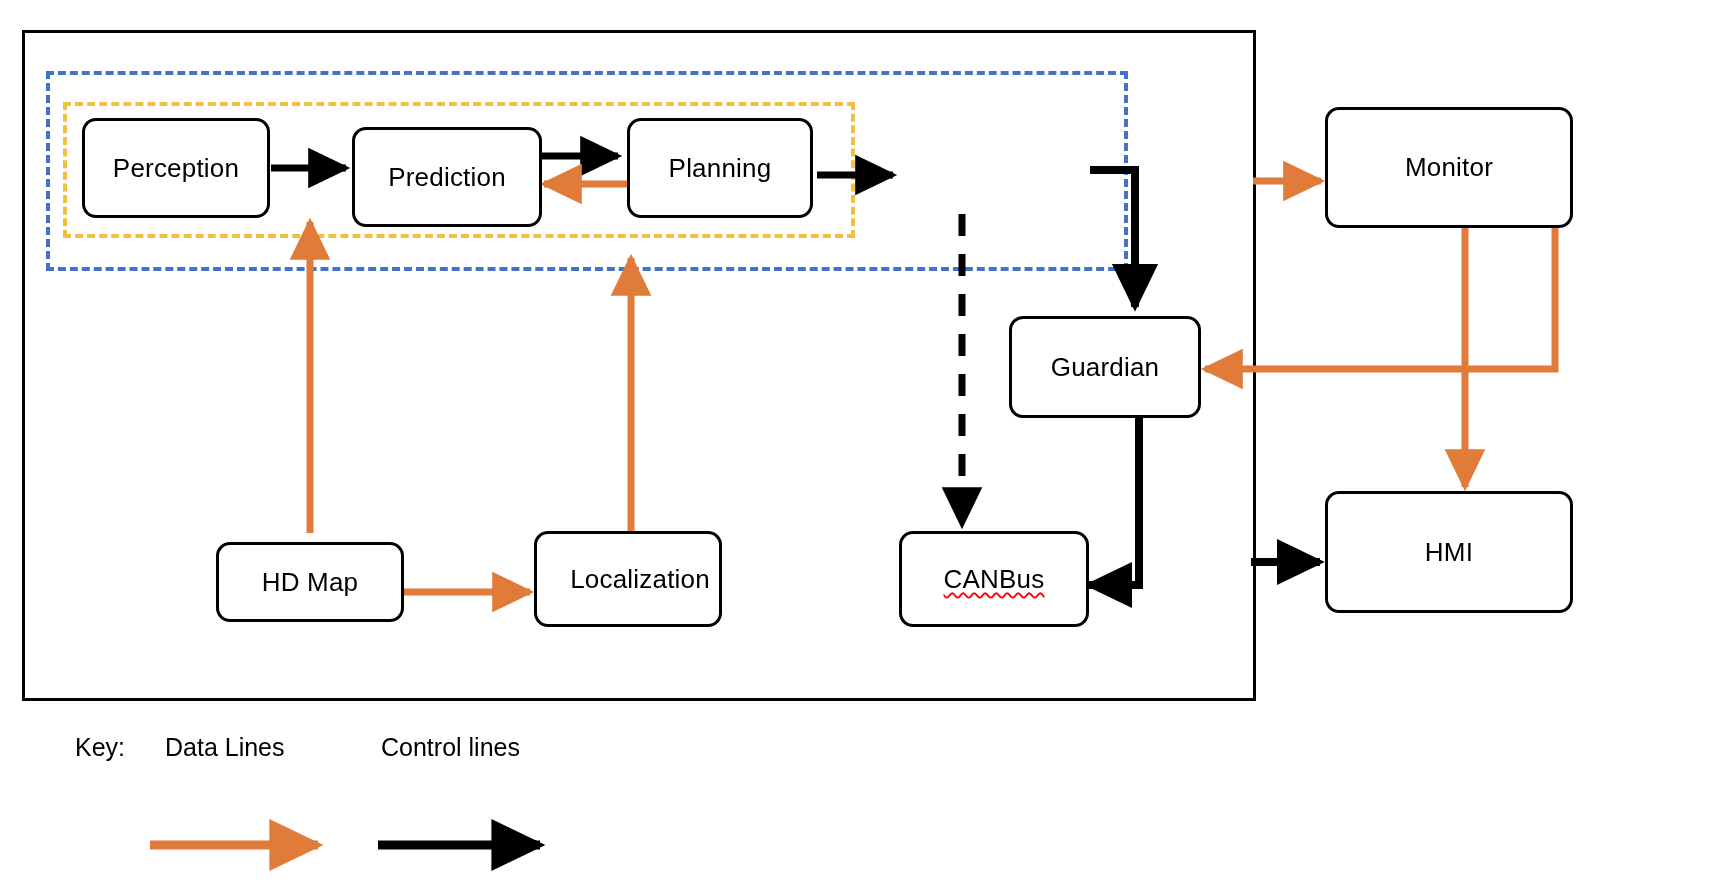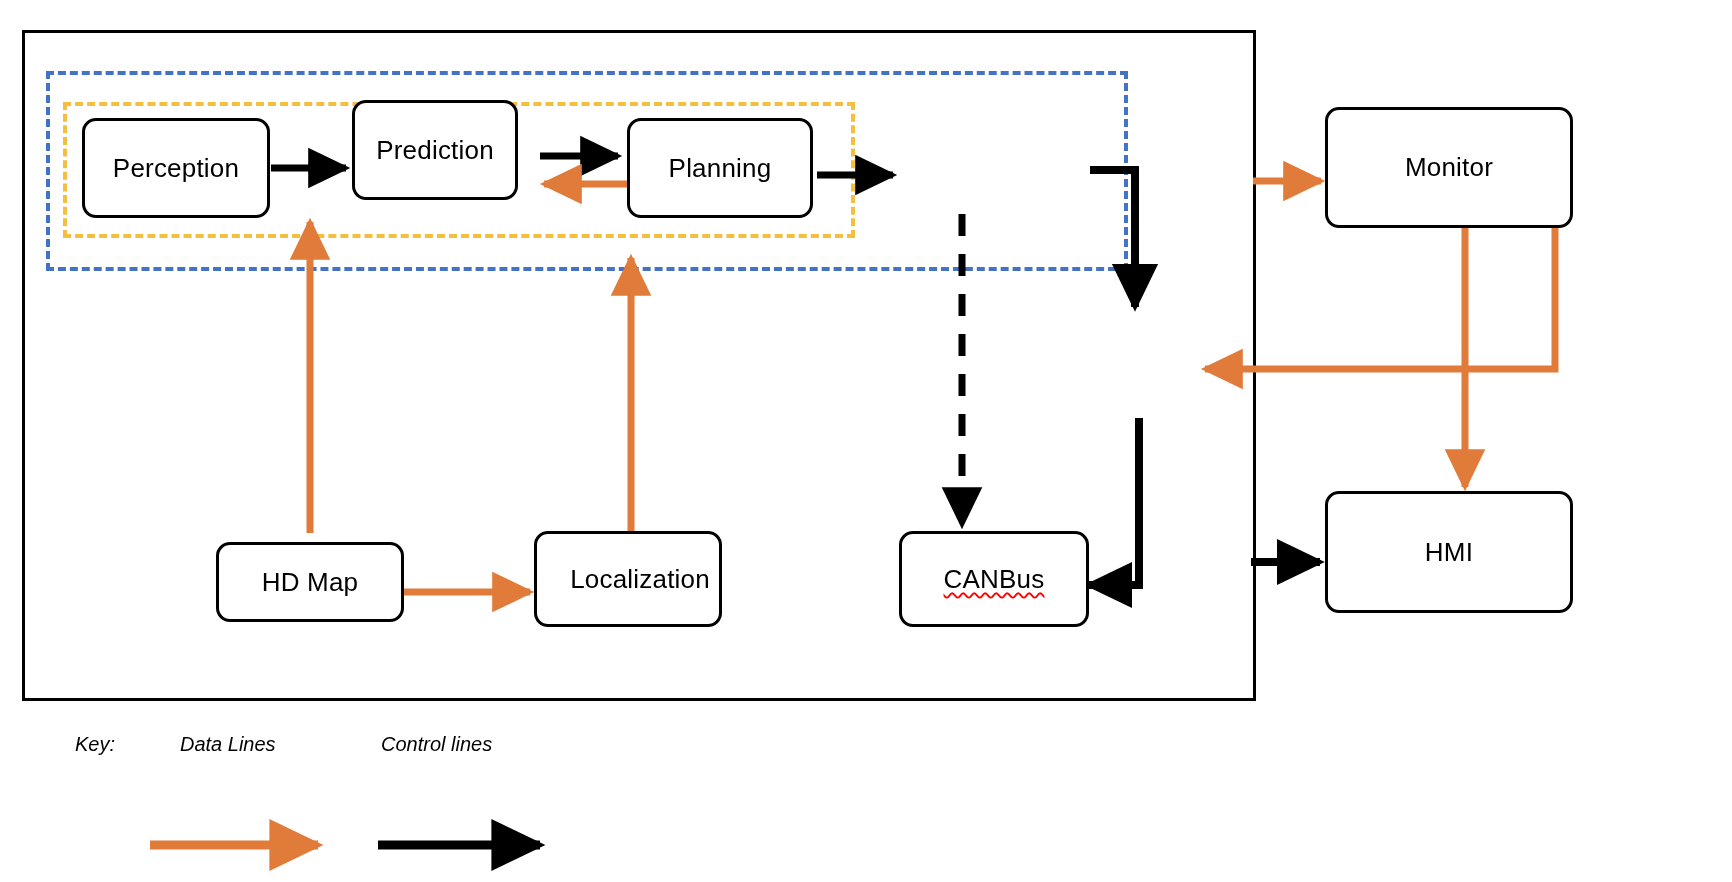--- a/index.html
+++ b/index.html
@@ -27,21 +27,21 @@
   .node .label{
     font-size:26px;line-height:1.1;letter-spacing:0.2px;white-space:nowrap;
   }
   .node.misspelled .label{
     text-decoration:underline wavy #ff0000;
     text-decoration-thickness:1.6px;
     text-underline-offset:4px;
   }
 
   .keyrow{position:absolute;z-index:6;}
-  .key-text{position:absolute;font-size:20px;color:#000000;white-space:nowrap;font-style:italic;}
+  .key-text{position:absolute;font-size:25px;color:#000000;white-space:nowrap;}
 </style>
 </head>
 <body>
 
 <div id="stage">
 
   <div class="outer-frame" style="left:22px; top:30px; width:1228px; height:665px;"></div>
 
   <div class="dash-group dash-blue" style="left:46px; top:71px; width:1074px; height:192px;"></div>
 
@@ -86,49 +86,52 @@
     <line x1="1251" y1="562" x2="1320" y2="562" stroke="#000000" stroke-width="8" marker-end="url(#ah-black)"></line>
 
     <line x1="150" y1="845" x2="318" y2="845" stroke="#E07B39" stroke-width="9" marker-end="url(#ah-orange)"></line>
     <line x1="378" y1="845" x2="540" y2="845" stroke="#000000" stroke-width="9" marker-end="url(#ah-black)"></line>
   </svg>
 
   <div class="node" style="left:82px; top:118px; width:188px; height:100px;">
     <span class="label">Perception</span>
   </div>
 
-  <div class="node" style="left:352px; top:100px; width:166px; height:100px;">
+  <div class="node" style="left:352px; top:127px; width:190px; height:100px;">
     <span class="label">Prediction</span>
   </div>
 
   <div class="node" style="left:627px; top:118px; width:186px; height:100px;">
     <span class="label">Planning</span>
   </div>
 
 
   <div class="node" style="left:216px; top:542px; width:188px; height:80px;">
     <span class="label">HD Map</span>
   </div>
 
   <div class="node" style="left:534px; top:531px; width:188px; height:96px;padding-left:24px;">
     <span class="label">Localization</span>
   </div>
 
   <div class="node misspelled" style="left:899px; top:531px; width:190px; height:96px;">
     <span class="label">CANBus</span>
   </div>
 
+  <div class="node" style="left:1009px; top:316px; width:192px; height:102px;">
+    <span class="label">Guardian</span>
+  </div>
 
   <div class="node" style="left:1325px; top:107px; width:248px; height:121px;">
     <span class="label">Monitor</span>
   </div>
 
   <div class="node" style="left:1325px; top:491px; width:248px; height:122px;">
     <span class="label">HMI</span>
   </div>
 
   <div class="keyrow">
     <span class="key-text" style="left:75px; top:733px;">Key:</span>
-    <span class="key-text" style="left:180px; top:733px;">Data Lines</span>
+    <span class="key-text" style="left:165px; top:733px;">Data Lines</span>
     <span class="key-text" style="left:381px; top:733px;">Control lines</span>
   </div>
 
 </div>
 
 </body></html>

